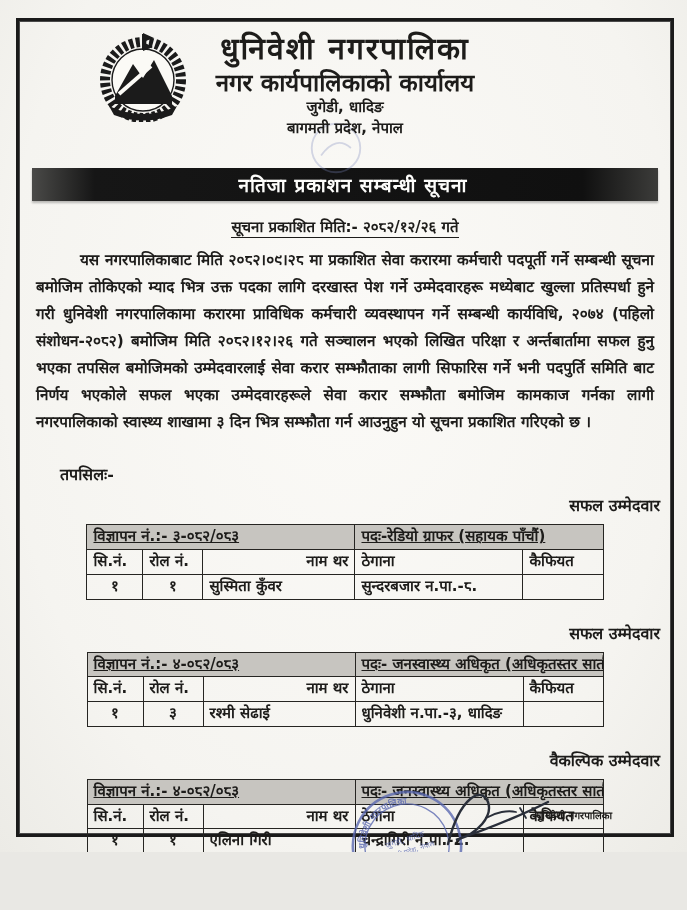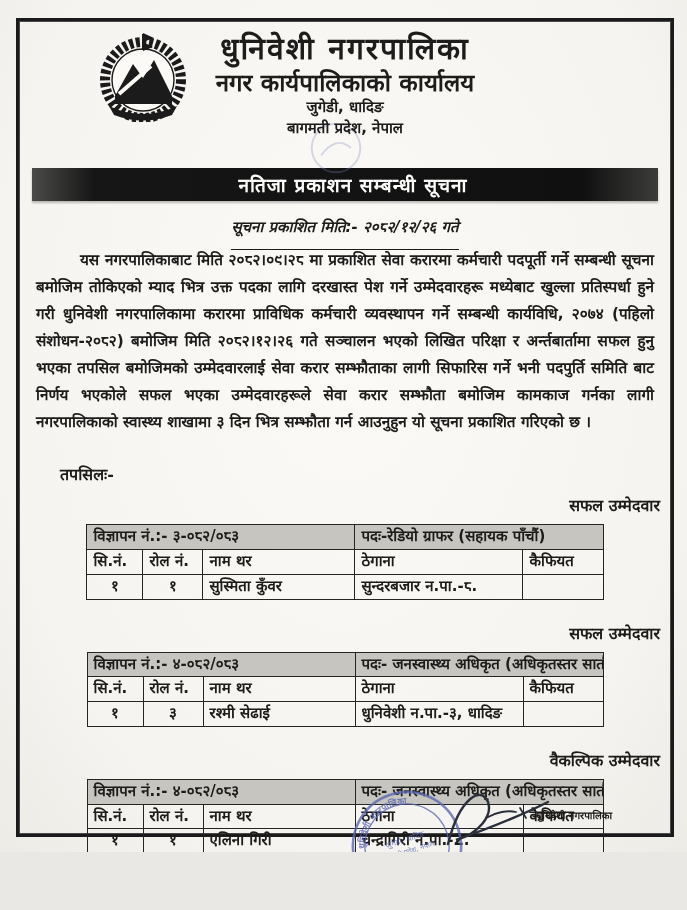--- a/index.html
+++ b/index.html
@@ -34,46 +34,46 @@
   .banner{
     margin:10px 2px 0 2px;height:33px;
     background:linear-gradient(90deg,#4a4a48 0%,#161616 10%,#101010 88%,#3c3c3a 100%);
     display:flex;align-items:center;justify-content:center;
     box-shadow:0 2px 2px rgba(0,0,0,.25);
   }
   .banner span{color:#fdfdfb;font-size:19px;font-weight:bold;letter-spacing:1px;margin-left:16px;}
   
   .date-line{text-align:center;margin-top:15px;}
   .date-line span{
-    font-size:15px;font-weight:bold;font-style:italic;
-    border-bottom:1.5px solid #1d1c1a;padding-bottom:13px;
+    font-size:15px;font-weight:bold;
+    border-bottom:1.5px solid #1d1c1a;padding-bottom:1px;
   }
   
   .body-para{
     margin:11px 6px 0 6px;
     font-size:15.3px;font-weight:600;line-height:1.76;
     text-align:justify;text-indent:44px;
   }
   .tapasil{margin:28px 0 0 30px;font-size:16px;font-weight:bold;}
   
   .section-heading{text-align:right;font-size:16px;font-weight:bold;margin-top:9px;}
   table.result-table{
     width:516px;margin:8px auto 0 auto;
     border-collapse:collapse;table-layout:fixed;
   }
   table.result-table td,table.result-table th{
     border:1.6px solid #262522;
     font-size:15px;padding:1px 6px;line-height:1.45;
     overflow:hidden;white-space:nowrap;
   }
   .meta-row td{
-    background:#c7c5c0;font-weight:bold;
+    background:#c7c5c0;font-weight:bold;text-decoration:underline;
   }
   .head-row th{font-weight:bold;text-align:left;}
-  .head-row th.col-name{text-align:left;}
+  .head-row th.col-name{text-align:right;}
   .data-row td{font-weight:600;}
   .data-row td.c-center{text-align:center;}
   .sec-gap-lg{margin-top:22px;}
   col.c1{width:56px;}col.c2{width:60px;}col.c3{width:152px;}col.c4{width:168px;}col.c5{width:80px;}
   
   .stamp{position:absolute;left:318px;top:764px;width:138px;height:120px;opacity:.78;transform:rotate(-18deg);}
   .signature{position:absolute;left:400px;top:756px;width:150px;height:92px;}
   .signatory{position:absolute;left:512px;top:786px;font-size:10px;font-weight:bold;white-space:nowrap;}
 </style>
 </head>

